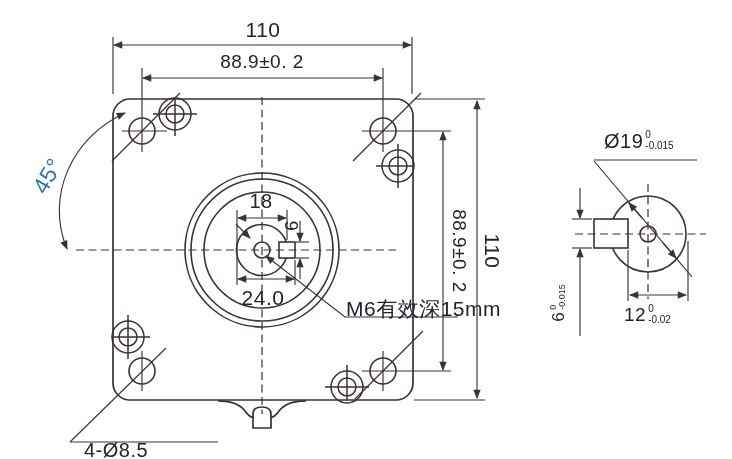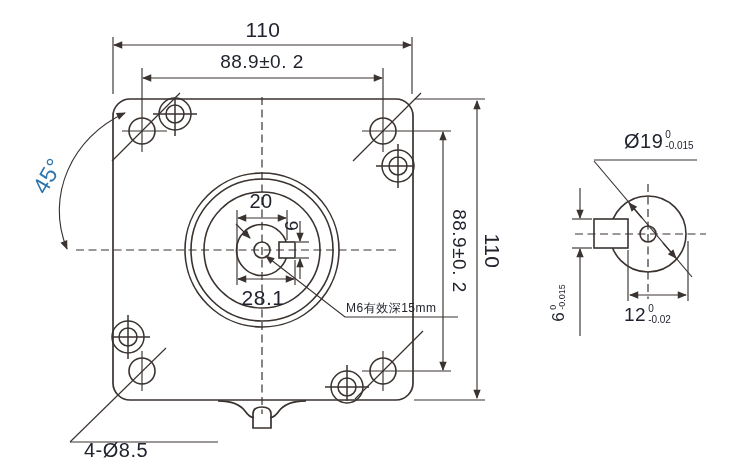--- a/index.html
+++ b/index.html
@@ -11,21 +11,21 @@
   .lbl{
     position:absolute;white-space:nowrap;color:#21242e;
     transform:translate(-50%,-50%);line-height:1;letter-spacing:0.5px;
   }
   .lbl.left{transform:translate(0,-50%);}
   .r90{transform:translate(-50%,-50%) rotate(90deg);}
   .r-60{transform:translate(-50%,-50%) rotate(-60deg);}
   .r-90{transform:translate(-50%,-50%) rotate(-90deg);}
   .accent{color:#2e75ad;}
   .f21{font-size:21px;} .f20{font-size:20px;} .f19{font-size:19px;}
-  .f18{font-size:18px;} .f15{font-size:12px;} .f23{font-size:23px;}
+  .f18{font-size:18px;} .f15{font-size:21px;} .f23{font-size:23px;}
   .dim-with-tol{display:inline-flex;align-items:center;}
   .dim-with-tol .tol{
     display:inline-flex;flex-direction:column;justify-content:center;
     font-size:10px;line-height:1.05;margin-left:2px;letter-spacing:0;
   }
   .dim-with-tol .tol span{display:block;}
   .main20{font-size:20px;} .main19{font-size:19px;} .main17{font-size:17px;}
   .tol9{font-size:9px !important;}
 </style>
 </head>
@@ -180,31 +180,31 @@
   <div class="lbl f21" style="left:263px;top:29px;">110</div>
 
   <div class="lbl f19" style="left:262px;top:61px;">88.9±0. 2</div>
 
   <div class="lbl f19 r90" style="left:459px;top:251px;">88.9±0. 2</div>
 
   <div class="lbl f21 r90" style="left:492px;top:251px;">110</div>
 
   <div class="lbl f23 r-60 accent" style="left:48px;top:176px;">45°</div>
 
-  <div class="lbl f20" style="left:261px;top:201px;">20</div>
+  <div class="lbl f20" style="left:261px;top:201px;">18</div>
 
   <div class="lbl f18 r90" style="left:291px;top:226px;">9</div>
 
-  <div class="lbl f21" style="left:263px;top:297px;">28.1</div>
+  <div class="lbl f21" style="left:263px;top:297px;">24.0</div>
 
   <div class="lbl left f15" style="left:346px;top:308px;">M6有效深15mm</div>
 
   <div class="lbl left f20" style="left:84px;top:429px;margin-top:21px;">4-Ø8.5</div>
 
-  <div class="lbl left dim-with-tol" style="left:624px;top:140px;">
+  <div class="lbl left dim-with-tol" style="left:604px;top:140px;">
     <span class="main20">Ø19</span>
     <span class="tol">
       <span>0</span>
       <span>-0.015</span>
     </span>
   </div>
 
   <div class="lbl dim-with-tol r-90" style="left:558px;top:303px;">
     <span class="main17">6</span>
     <span class="tol tol9">

